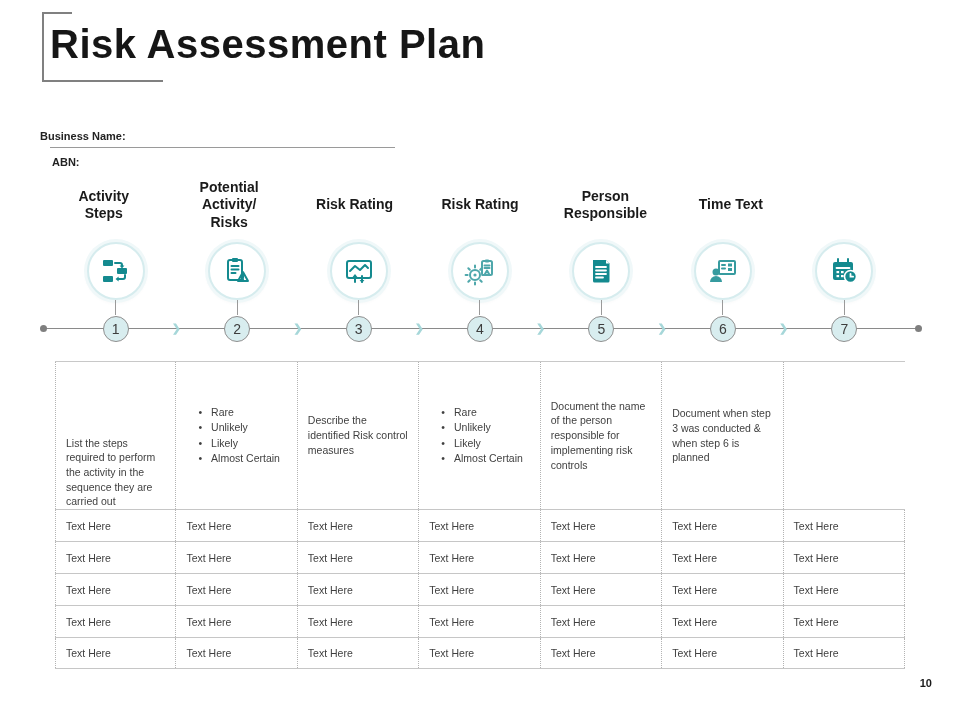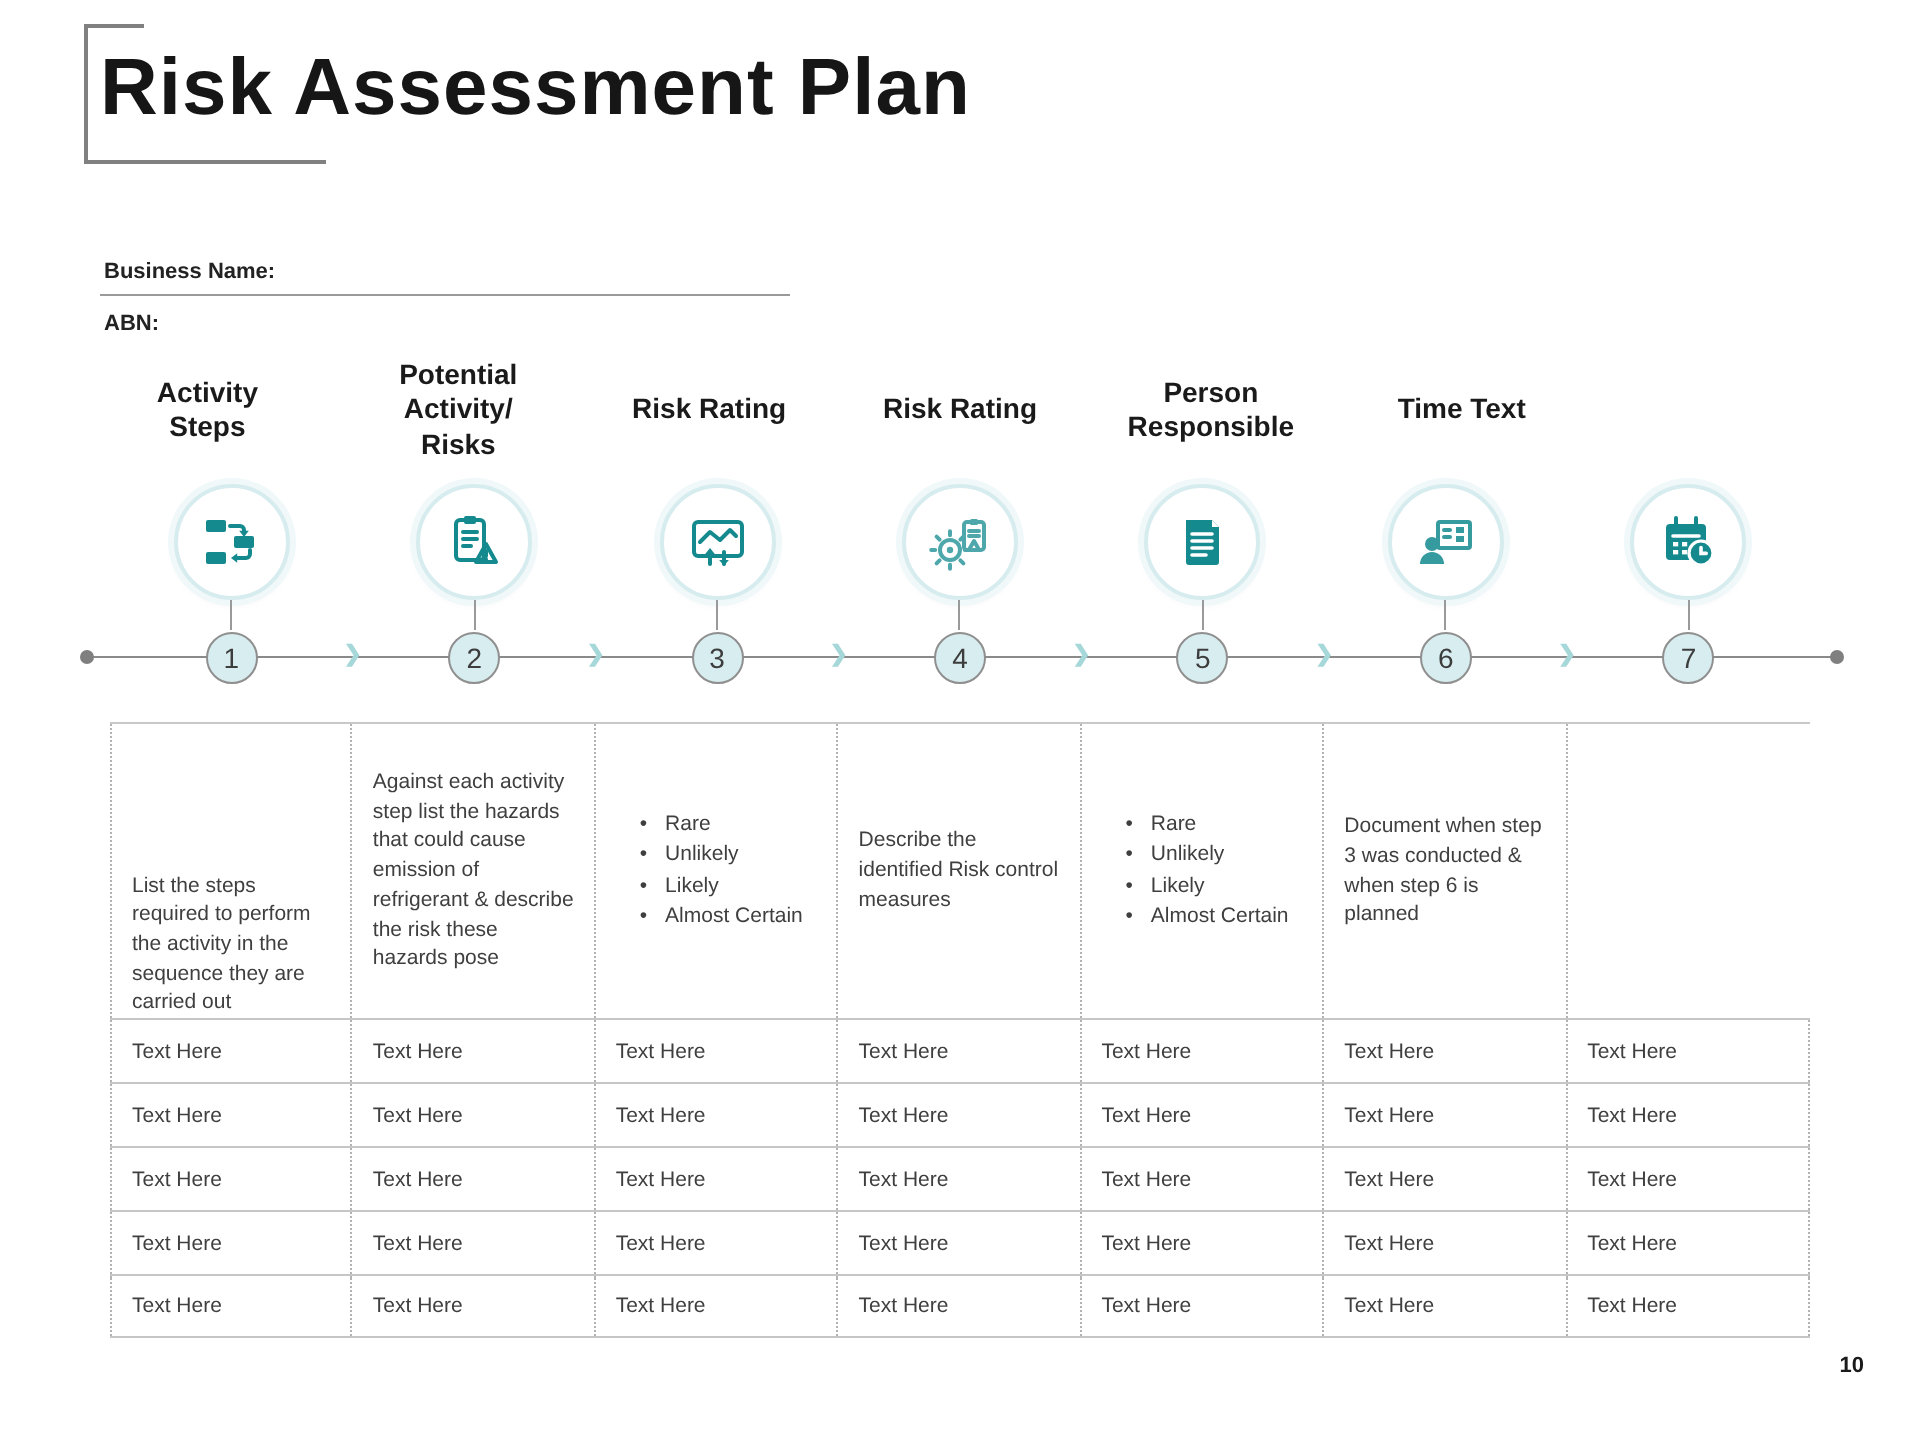--- a/index.html
+++ b/index.html
@@ -9,21 +9,21 @@
 
   
   .bracket-v { position:absolute; left:42px; top:12px; width:121px; height:70px;
                border-left:2px solid #808080; border-bottom:2px solid #808080; }
   .bracket-t { position:absolute; left:42px; top:12px; width:30px; height:0;
                border-top:2px solid #808080; }
   .title { position:absolute; left:50px; top:22px; font-size:40px; font-weight:700;
            color:#161616; letter-spacing:0.5px; }
 
   
-  .biz-label { position:absolute; left:52px; top:130px; font-size:11px; font-weight:700; color:#222; }
+  .biz-label { position:absolute; left:40px; top:130px; font-size:11px; font-weight:700; color:#222; }
   .biz-line  { position:absolute; left:50px; top:147px; width:345px; border-top:1px solid #9a9a9a; }
   .abn-label { position:absolute; left:52px; top:156px; font-size:11px; font-weight:700; color:#222; }
 
   
   .table-area { position:absolute; left:55px; top:178px; width:850px; }
   .cols { display:grid; grid-template-columns:repeat(7,1fr); }
 
   .headers-row { min-height:54px; align-items:center;gap:28px; }
   .col-header { text-align:center; font-size:14px; font-weight:700; color:#1a1a1a;
                 line-height:1.25; padding:0 6px; }
@@ -208,23 +208,20 @@
       <span class="chevron" style="left:57.14%">❯</span>
       <span class="chevron" style="left:71.43%">❯</span>
       <span class="chevron" style="left:85.71%">❯</span>
     </div>
 
     <div class="cols desc-row">
       <div class="desc-cell">
         <p>List the steps required to perform the activity in the sequence they are carried out</p>
       </div>
       <div class="desc-cell">
-        <p>Against each activity step list the hazards that could cause emission of refrigerant &amp; describe the risk these hazards pose</p>
-      </div>
-      <div class="desc-cell">
         <ul class="bullets">
           <li>
               <span class="dot">•</span>
               <span>Rare</span>
             </li>
           <li>
               <span class="dot">•</span>
               <span>Unlikely</span>
             </li>
           <li>
@@ -252,20 +249,23 @@
             </li>
           <li>
               <span class="dot">•</span>
               <span>Likely</span>
             </li>
           <li>
               <span class="dot">•</span>
               <span>Almost Certain</span>
             </li>
         </ul>
+      </div>
+      <div class="desc-cell">
+        <p>Document the name of the person responsible for implementing risk controls</p>
       </div>
       <div class="desc-cell">
         <p>Document when step 3 was conducted &amp; when step 6 is planned</p>
       </div>
     </div>
 
     <div class="data-rows">
       <div class="cols row">
         <div class="cell">Text Here</div>
         <div class="cell">Text Here</div>

